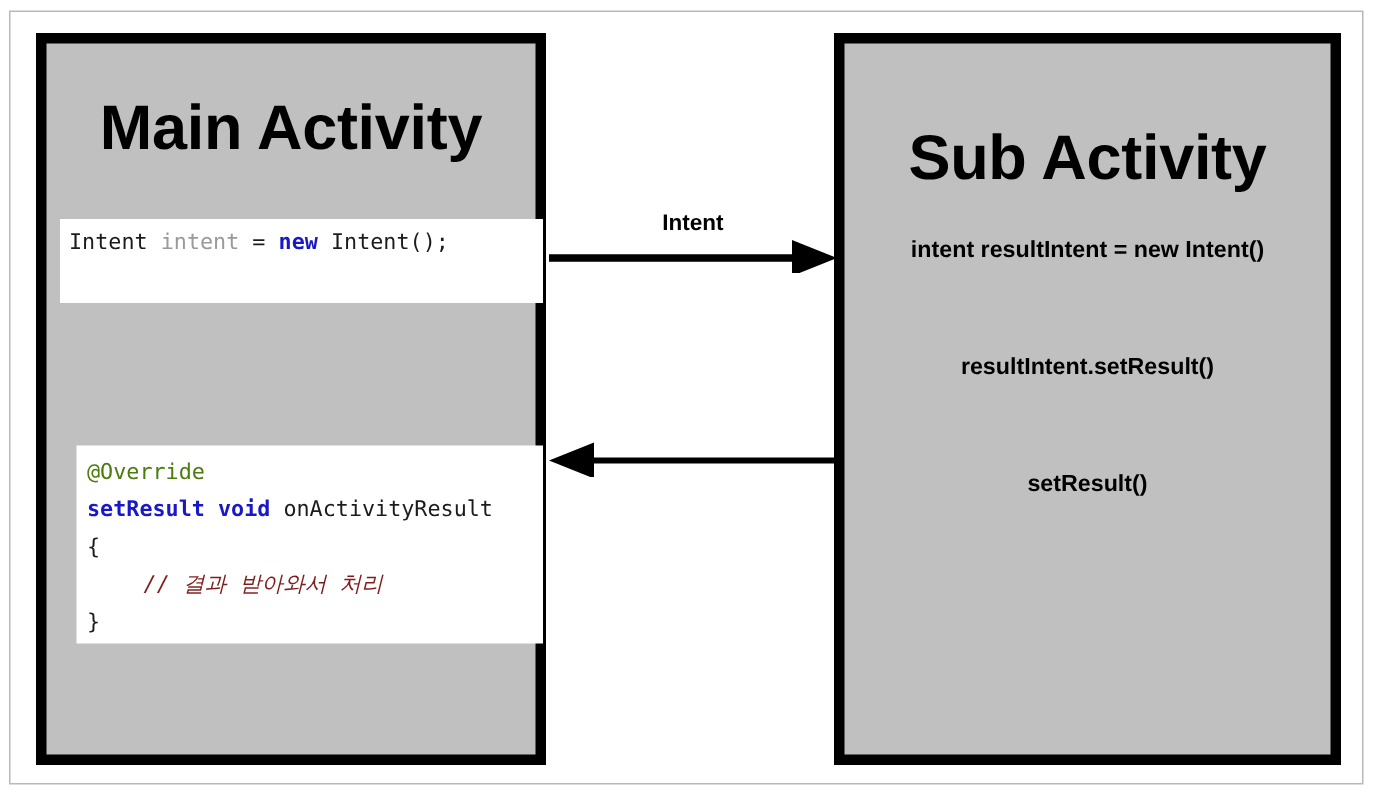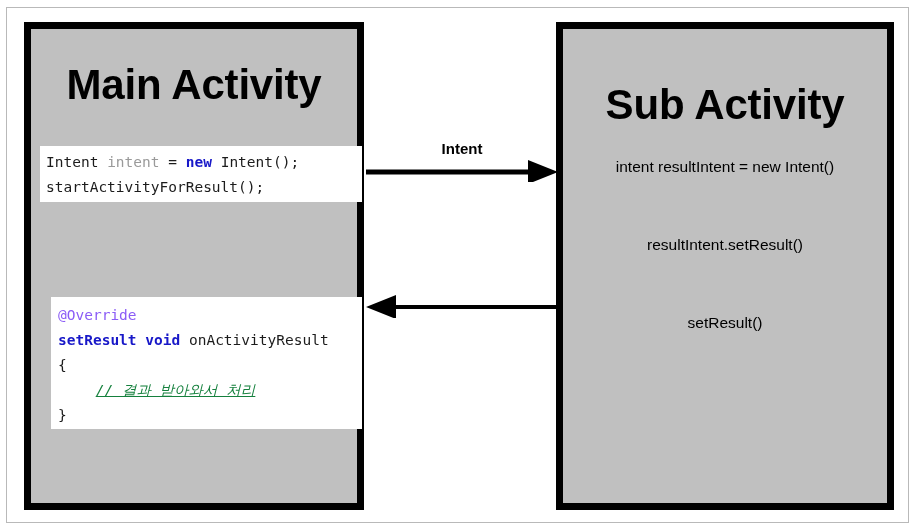--- a/index.html
+++ b/index.html
@@ -96,33 +96,33 @@
     padding: 6px 0 0 7px;
     box-sizing: border-box;
   }
 
   .code-line { display: block; }
 
   .tok-type    { color: #1c1c1c; }
   .tok-var     { color: #9a9a9a; }
   .tok-kw      { color: #1818c8; font-weight: bold; }
   .tok-plain   { color: #1c1c1c; }
-  .tok-anno    { color: #8b5cf6; }
-  .tok-comment { color: #15803d; font-style: italic; text-decoration: underline; }
+  .tok-anno    { color: #4d7c0f; }
+  .tok-comment { color: #7f1d1d; font-style: italic; }
 
   .indent { padding-left: 2.6em; }
 
   
   .sub-step {
     position: absolute;
     left: 0;
     right: 0;
     text-align: center;
     font-size: 15.5px;
-    font-weight: normal;
+    font-weight: bold;
     color: #000000;
     white-space: nowrap;
   }
   #sub-step-0 { top: 129px; }
   #sub-step-1 { top: 207px; }
   #sub-step-2 { top: 285px; }
   #sub-step-3 { top: 363px; }
 
   
   .arrow-group { position: absolute; }
@@ -160,21 +160,20 @@
 <div id="canvas">
 
   <div class="outer-frame"></div>
 
   <div class="activity-box" id="main-activity-box">
 
     <div class="activity-title" id="main-activity-title">Main Activity</div>
 
     <div class="code-panel" id="code-panel-1">
       <span class="code-line"><span class="tok-type">Intent</span><span class="tok-plain"> </span><span class="tok-var">intent</span><span class="tok-plain"> = </span><span class="tok-kw">new</span><span class="tok-plain"> Intent();</span></span>
-      <span class="code-line tok-plain">startActivityForResult();</span>
     </div>
 
     <div class="code-panel" id="code-panel-2">
       <span class="code-line tok-anno">@Override</span>
       <span class="code-line"><span class="tok-kw">setResult void</span><span class="tok-plain"> onActivityResult</span></span>
       <span class="code-line tok-plain">{</span>
       <span class="code-line tok-comment indent">// 결과 받아와서 처리</span>
       <span class="code-line tok-plain">}</span>
     </div>
 

